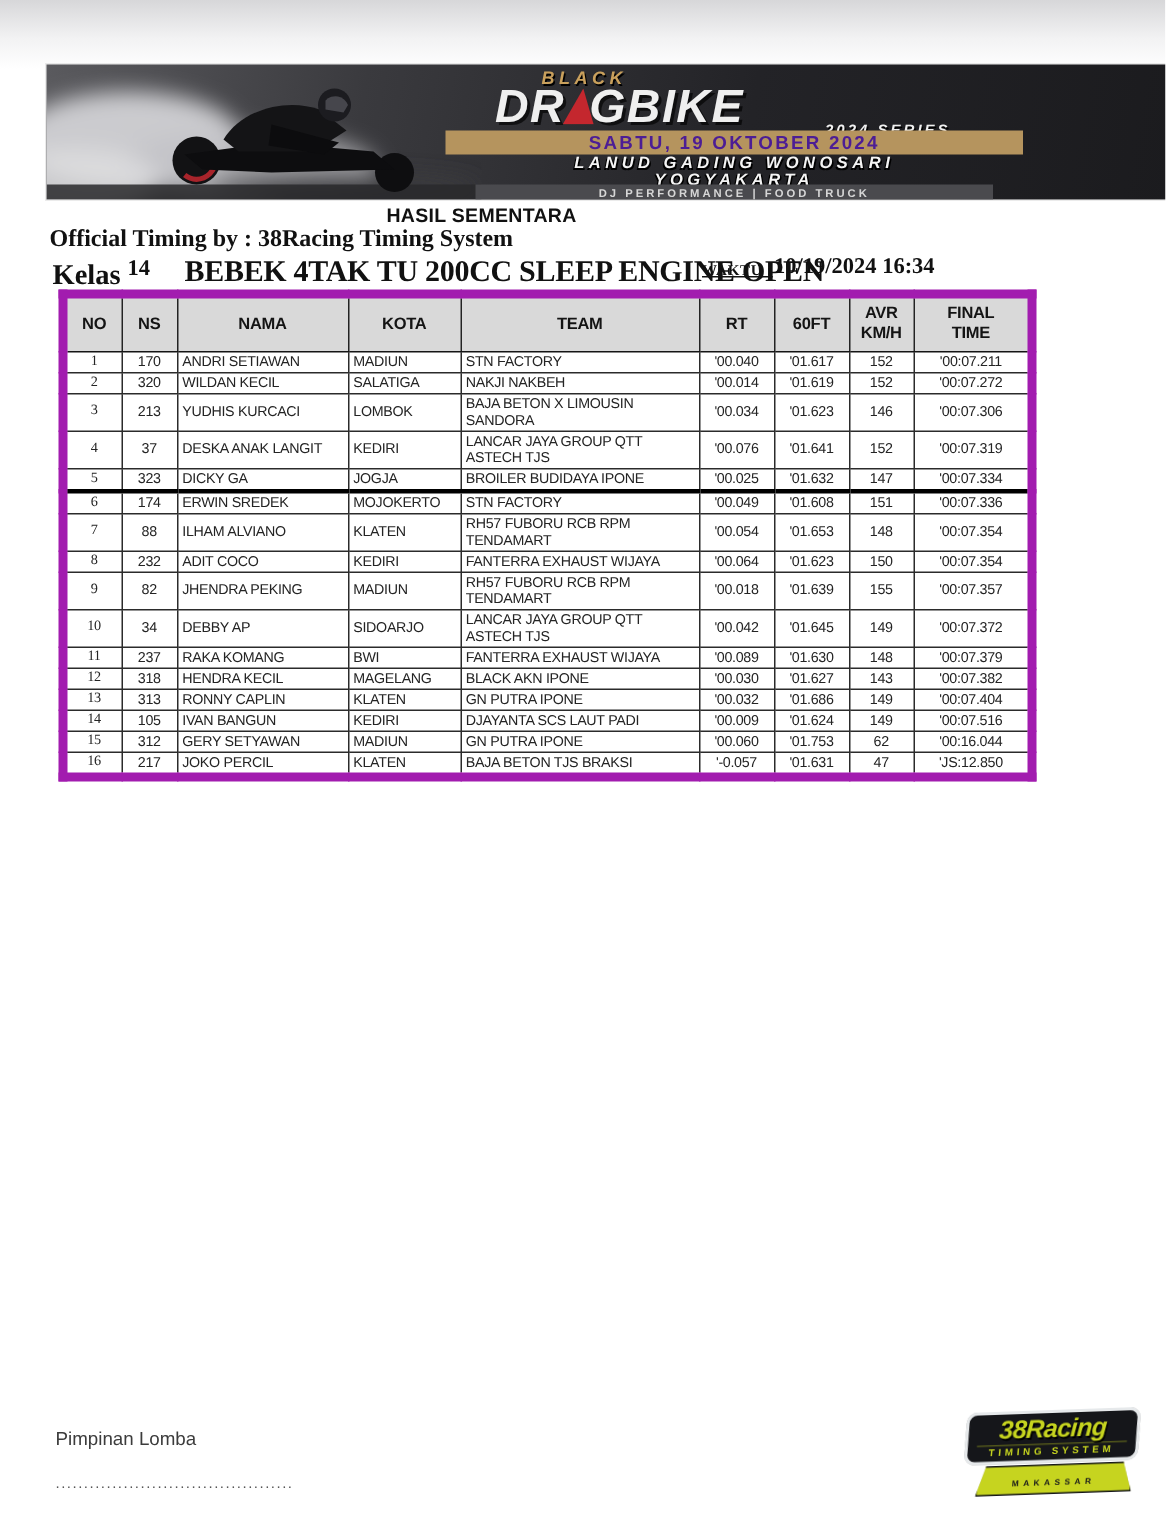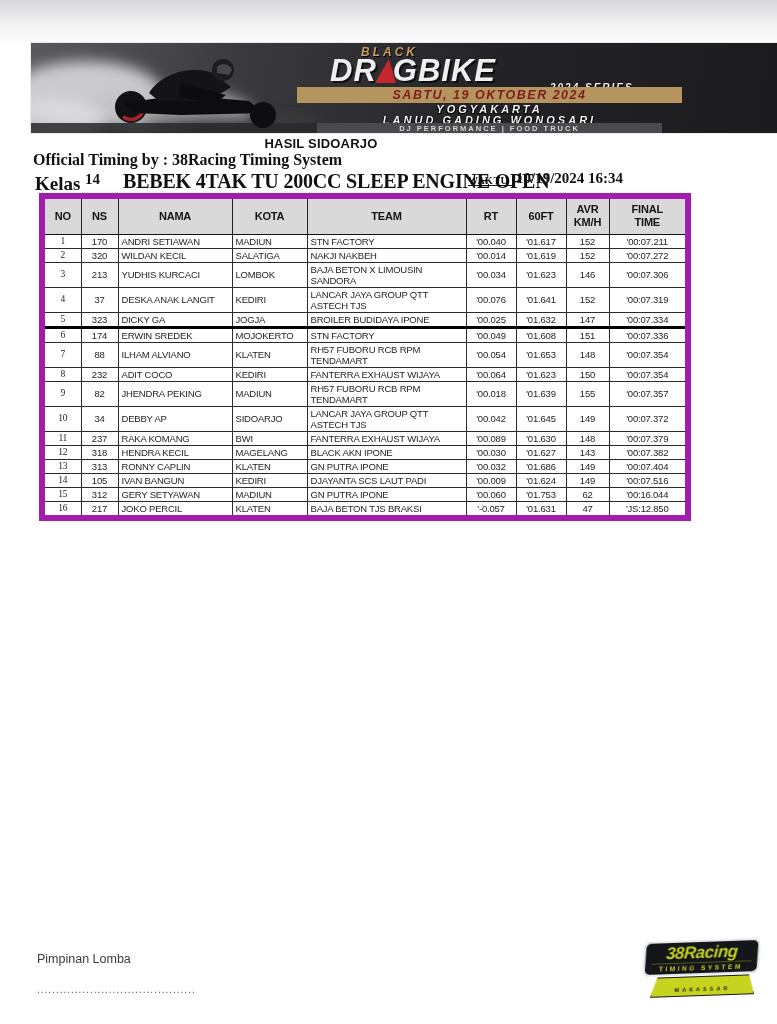--- a/index.html
+++ b/index.html
@@ -18,21 +18,21 @@
     letter-spacing:3px; color:#c9a05c; text-shadow:1px 1px 0 #000; }
   .drag-title { position:absolute; left:299px; top:13px; font-size:31px; line-height:30px; font-weight:bold;
     font-style:italic; color:#efefef; letter-spacing:1px; white-space:nowrap;
     text-shadow:2px 2px 0 rgba(0,0,0,0.65); }
   .drag-title .tri { display:inline-block; width:23px; height:24px; margin:0 -3px -2px -4px;
     background:#c4272e; clip-path:polygon(10% 100%, 100% 100%, 70% 0); box-shadow:none; }
   .series { position:absolute; left:519px; top:39px; font-size:10px; font-weight:bold; font-style:italic;
     color:#f0f0f0; letter-spacing:2px; text-shadow:1px 1px 0 #000; }
   .date-band { position:absolute; left:266px; top:44px; width:385px; height:16px; background:#b5945e;
     display:flex; align-items:center; justify-content:center; }
-  .date-band span { font-size:12.5px; font-weight:bold; font-style:italic; letter-spacing:1.5px; color:#7f1d1d; }
+  .date-band span { font-size:12.5px; font-weight:bold; letter-spacing:1.5px; color:#4c1d95; }
   .venue { position:absolute; left:266px; top:61px; width:385px; text-align:center; }
   .venue div { font-size:11px; font-weight:bold; font-style:italic; letter-spacing:3px; color:#f4f4f4;
     line-height:11px; text-shadow:1px 1px 0 #000, -1px 1px 0 #000; }
   .tagline { position:absolute; left:286px; top:80px; width:345px; height:10px; background:#4a4a4e;
     display:flex; align-items:center; justify-content:center; }
   .tagline span { font-size:7.5px; letter-spacing:2px; color:#d6d6d6; font-weight:bold; }
 
   
   .result-title { position:absolute; left:31px; top:136px; width:580px; text-align:center;
     font-size:13px; font-weight:bold; color:#111; letter-spacing:0.2px; }
@@ -105,29 +105,29 @@
       <circle cx="192" cy="27" r="11" fill="#1c1c20"></circle>
       <path d="M186,24 A9 9 0 0 1 201,27 L198,32 L186,30 Z" fill="#46464c"></path>
     </svg>
     <div class="blk-label">BLACK</div>
     <div class="drag-title"><span>DR</span><span class="tri"></span><span>G</span><span>BIKE</span></div>
     <div class="series">2024 SERIES</div>
     <div class="date-band">
       <span>SABTU, 19 OKTOBER 2024</span>
     </div>
     <div class="venue">
+      <div>LANUD GADING WONOSARI</div>
       <div>YOGYAKARTA</div>
-      <div>LANUD GADING WONOSARI</div>
     </div>
     <div class="tagline">
       <span>DJ PERFORMANCE   |   FOOD TRUCK</span>
     </div>
   </div>
 
-  <div class="result-title">HASIL SIDOARJO</div>
+  <div class="result-title">HASIL SEMENTARA</div>
   <div class="timing-line">Official Timing by : 38Racing Timing System</div>
   <div class="kelas-row">
     <span class="kelas-label">Kelas</span>
     <span class="kelas-num">14</span>
     <span class="kelas-name">BEBEK 4TAK TU 200CC SLEEP ENGINE OPEN</span>
     <span class="waktu-label">WAKTU :</span>
     <span class="waktu-value">10/19/2024 16:34</span>
   </div>
 
   <table class="results">

